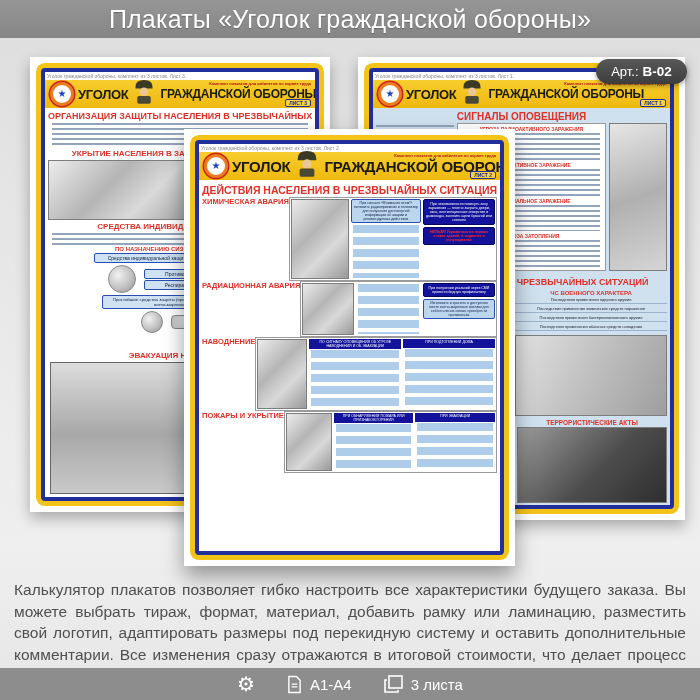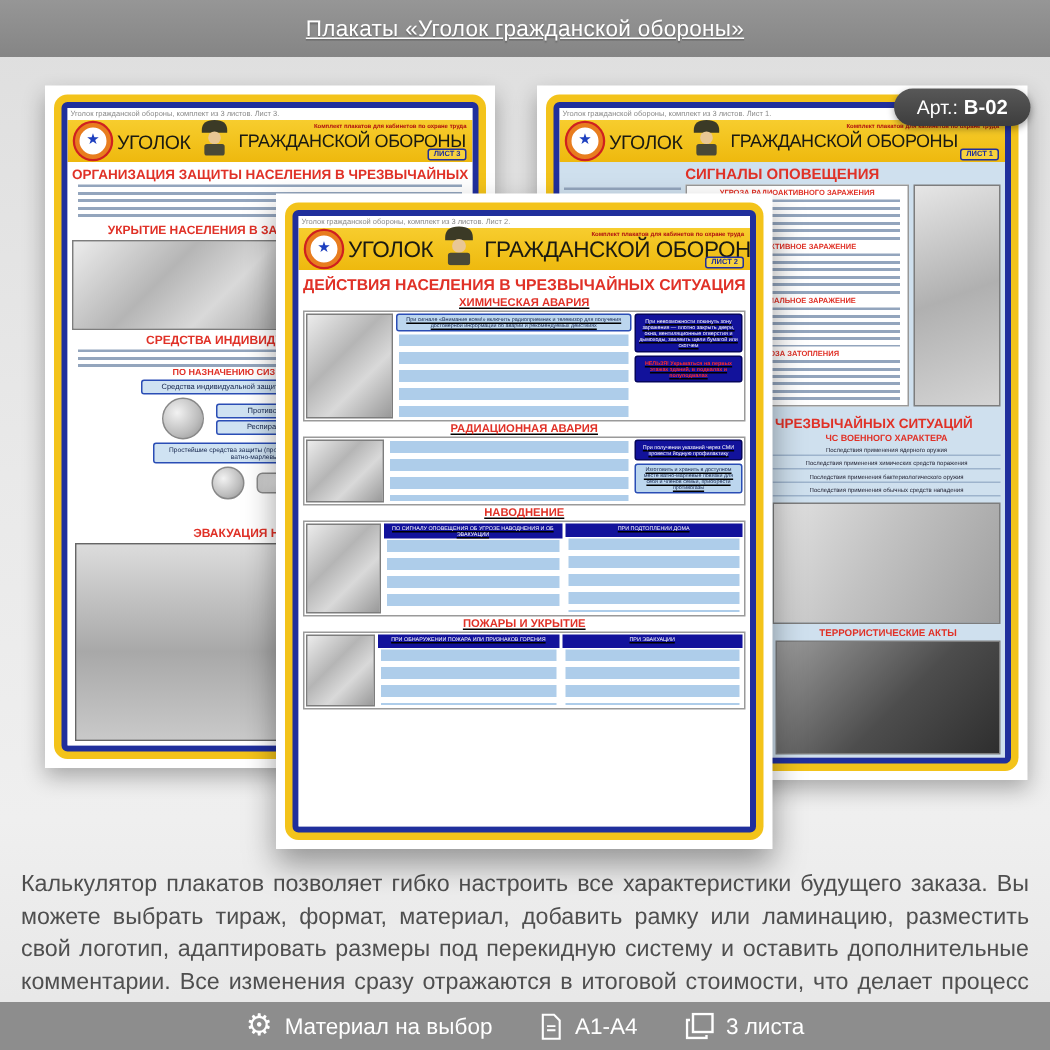--- a/index.html
+++ b/index.html
@@ -1,50 +1,50 @@
 <!DOCTYPE html>
 <html><head>
 <meta charset="utf-8">
 <style>
   html,body{margin:0;padding:0;}
   body{width:700px;height:700px;overflow:hidden;font-family:"Liberation Sans",sans-serif;}
   .stage{position:relative;width:700px;height:700px;background:linear-gradient(180deg,#dedede 0%,#e9e9e9 45%,#efefef 78%,#e6e6e6 100%);overflow:hidden;}
 
   
   .topbar{position:absolute;left:0;top:0;width:700px;height:38px;background:linear-gradient(#969696,#858585);display:flex;align-items:center;justify-content:center;}
-  .topbar-title{color:#fff;font-size:15px;letter-spacing:.2px;text-shadow:0 1px 1px rgba(0,0,0,.25);text-decoration:underline;}
+  .topbar-title{color:#fff;font-size:25px;letter-spacing:.2px;text-shadow:0 1px 1px rgba(0,0,0,.25);}
 
   
   .poster{position:absolute;background:#fff;box-shadow:0 6px 14px rgba(0,0,0,.30);}
   .poster-left{left:30px;top:57px;width:300px;height:455px;z-index:1;}
   .poster-right{left:358px;top:57px;width:327px;height:463px;z-index:1;}
   .poster-mid{left:184px;top:129px;width:331px;height:437px;z-index:2;box-shadow:0 10px 20px rgba(0,0,0,.38);}
   .pframe{position:absolute;inset:11px;border:4px solid #202f9c;border-radius:4px;box-shadow:0 0 0 5px #f3c31a;display:flex;flex-direction:column;overflow:hidden;background:#fff;}
   .caption{font-size:5px;color:#8a8a8a;padding:1px 2px;white-space:nowrap;overflow:hidden;background:#fff;}
   .band{position:relative;background:linear-gradient(#f7cd2e,#eeb90e);display:flex;align-items:center;gap:4px;padding:2px 5px;flex:0 0 auto;}
-  .band .brand1,.band .brand2{font-weight:normal;color:#1a1a12;letter-spacing:-.3px;white-space:nowrap;}
+  .band .brand1,.band .brand2{font-weight:bold;color:#1a1a12;letter-spacing:-.3px;white-space:nowrap;}
   .poster-mid .band .brand1{font-size:15px;} .poster-mid .band .brand2{font-size:15px;}
   .poster-left .band .brand1,.poster-right .band .brand1{font-size:13px;}
   .poster-left .band .brand2,.poster-right .band .brand2{font-size:12px;}
   .emblem{flex:0 0 auto;width:18px;height:18px;border-radius:50%;background:#fff;border:3px solid #e87d1e;box-shadow:0 0 0 1.5px #cf2020;display:flex;align-items:center;justify-content:center;color:#1d3fbf;font-size:10px;line-height:1;}
   .soldier{flex:0 0 auto;margin:-9px 1px -2px 1px;}
   .tagline{position:absolute;top:1px;right:4px;font-size:4px;color:#b01010;font-weight:bold;}
   .sheet-tab{position:absolute;bottom:1px;right:4px;background:#f7d23d;border:1px solid #202f9c;color:#202f9c;font-size:5px;font-weight:bold;padding:0 3px;border-radius:2px;}
   .pcontent{flex:1;display:flex;flex-direction:column;overflow:hidden;padding:2px 3px;background:#fff;}
   .pcontent.blue{background:#cfe0ee;}
 
   .red{color:#e03127;}
   .ptitle-c{color:#e03127;font-weight:bold;text-align:center;white-space:nowrap;overflow:hidden;}
   .lines{background:repeating-linear-gradient(180deg,#93a5bd 0 2px,transparent 2px 5px);}
   .rows{background:repeating-linear-gradient(180deg,#aecdea 0 8px,#ffffff 8px 12px);margin:1px 2px;flex:1;}
   .ill{background:linear-gradient(135deg,#ececec,#b5b5b5 40%,#d9d9d9 65%,#999 100%);border:1px solid #7d7d7d;}
 
   
   .main-title{font-size:10.5px;margin:2px 0 1px;}
-  .sec{display:flex;flex-direction:column;flex:0 0 auto;text-decoration:underline;}
+  .sec{display:flex;flex-direction:row;flex:0 0 auto;}
   .sec-title{color:#e03127;font-weight:bold;font-size:7.5px;text-align:center;height:10px;}
   .sec-body{display:flex;gap:2px;flex:1;border:1px solid #9a9a9a;padding:1px;background:#fff;overflow:hidden;}
   .midcol{flex:1;display:flex;flex-direction:column;gap:1px;}
   .sidecol{width:72px;display:flex;flex-direction:column;gap:2px;}
   .note{background:#bcd6ee;border:1px solid #2a4db5;color:#12224a;font-size:3.6px;text-align:center;padding:1px 2px;border-radius:2px;}
   .darkbox{background:#12129b;color:#fff;font-size:3.6px;text-align:center;padding:2px;border:1px solid #05055c;border-radius:2px;}
   .darkbox.redtext{color:#ff2a2a;font-weight:bold;}
   .tcol{flex:1;display:flex;flex-direction:column;}
   .colhead{background:#12129b;color:#fff;font-size:3.6px;text-align:center;padding:1px 2px;min-height:7px;}
   .warn{background:#12129b;color:#ff2a2a;font-weight:bold;font-size:4.4px;text-align:center;padding:1px 2px;margin-top:1px;}
@@ -312,21 +312,20 @@
   <div class="badge">
     <span>Арт.:</span>
     <b>B-02</b>
   </div>
 
   <div class="desc">Калькулятор плакатов позволяет гибко настроить все характеристики будущего заказа. Вы можете выбрать тираж, формат, материал, добавить рамку или ламинацию, разместить свой логотип, адаптировать размеры под перекидную систему и оставить дополнительные комментарии. Все изменения сразу отражаются в итоговой стоимости, что делает процесс заказа быстрым и прозрачным</div>
 
   <div class="bottombar">
     <div class="fitem">
       <span class="gear">⚙</span>
-      <span>Материал на выбор</span>
     </div>
     <div class="fitem">
       <svg width="15" height="19" viewBox="0 0 16 19">
           <path d="M2 1h8l4 4v13H2z" fill="none" stroke="#fff" stroke-width="1.5"></path>
           <path d="M5 9h6M5 12h6" stroke="#fff" stroke-width="1.3"></path>
         </svg>
       <span>A1-A4</span>
     </div>
     <div class="fitem">
       <svg width="19" height="18" viewBox="0 0 19 18">

